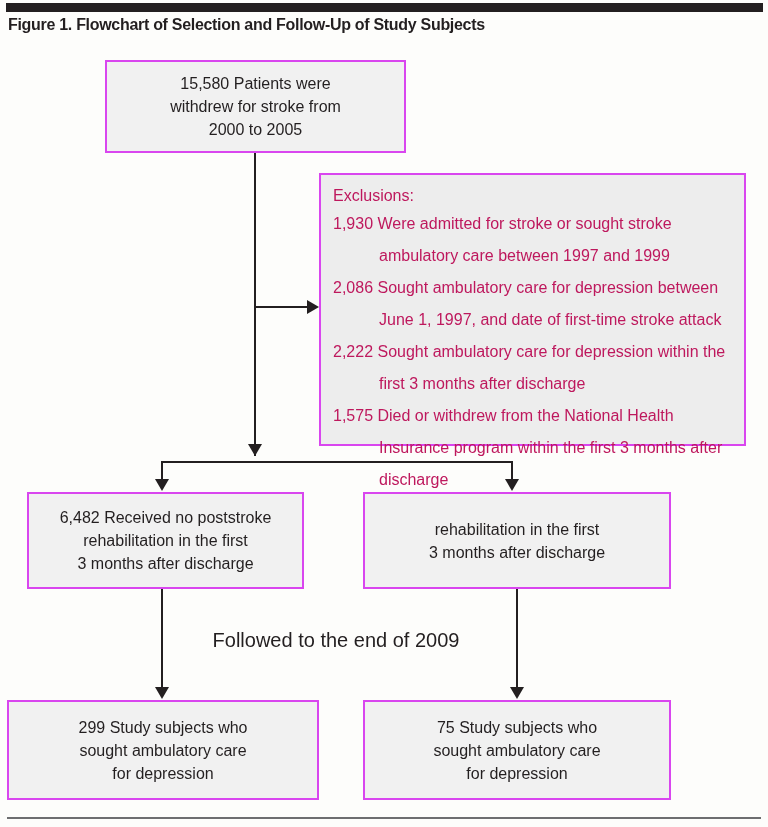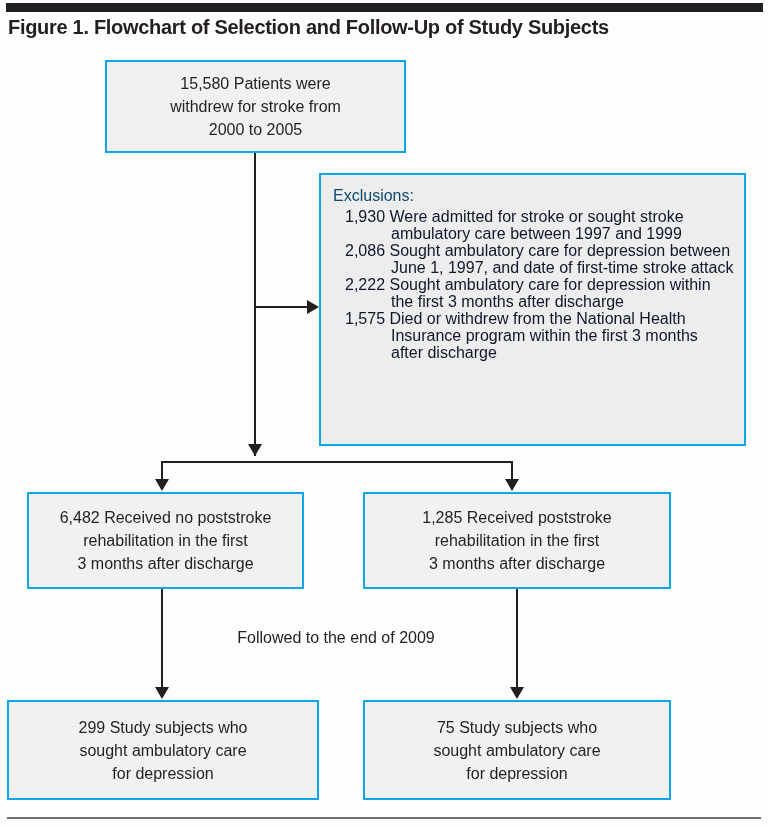--- a/index.html
+++ b/index.html
@@ -39,33 +39,33 @@
     height: 2px;
     background: #6d6e70;
   }
 
   
   .fig-title {
     position: absolute;
     left: 8px;
     top: 16px;
     width: 752px;
-    font-size: 20px;
+    font-size: 16px;
     font-weight: bold;
     letter-spacing: -0.3px;
     color: #231f20;
     white-space: nowrap;
   }
 
   
   .box {
     position: absolute;
     box-sizing: border-box;
     background: #f1f1f1;
-    border: 2px solid #0ea5e9;
+    border: 2px solid #d946ef;
     box-shadow: 0 0 0 0 transparent;
   }
   .box-inner {
     width: 100%;
     height: 100%;
     display: flex;
     flex-direction: column;
     justify-content: center;
   }
   .box-line {
@@ -84,29 +84,28 @@
     background: #ededed;
   }
   #box-exclusions .box-inner {
     justify-content: flex-start;
     padding: 9px 10px 0 12px;
     box-sizing: border-box;
   }
   .excl-heading {
     font-size: 16px;
     line-height: 23.5px;
-    color: #0c4a6e;
+    color: #be185d;
   }
   .excl-item {
     font-size: 16px;
-    line-height: 17px;
-    color: #0f172a;
+    line-height: 32px;
+    color: #be185d;
     padding-left: 46px;
     text-indent: -46px;
-    margin-left: 12px;
   }
 
   
   #box-admitted {
     left: 105px;
     top: 60px;
     width: 301px;
     height: 93px;
   }
   
@@ -179,21 +178,21 @@
   #c-right-down     { left: 516px; top: 589px; height: 100px; }
   #c-right-down-ah  { left: 510px; top: 687px; }
 
   
   .follow-label {
     position: absolute;
     left: 176px;
     top: 629px;
     width: 320px;
     text-align: center;
-    font-size: 16px;
+    font-size: 20px;
     color: #231f20;
     white-space: nowrap;
   }
 </style>
 </head>
 <body>
 
 <div id="figure-root">
 
   <div class="top-rule"></div>
@@ -233,21 +232,20 @@
   <div class="box centered" id="box-no-rehab">
     <div class="box-inner">
       <div class="box-line">6,482 Received no poststroke</div>
       <div class="box-line">rehabilitation in the first</div>
       <div class="box-line">3 months after discharge</div>
     </div>
   </div>
 
   <div class="box centered" id="box-rehab">
     <div class="box-inner">
-      <div class="box-line">1,285 Received poststroke</div>
       <div class="box-line">rehabilitation in the first</div>
       <div class="box-line">3 months after discharge</div>
     </div>
   </div>
 
   <div class="conn vline" id="c-left-down"></div>
   <div class="arrow-down" id="c-left-down-ah"></div>
   <div class="conn vline" id="c-right-down"></div>
   <div class="arrow-down" id="c-right-down-ah"></div>
 

